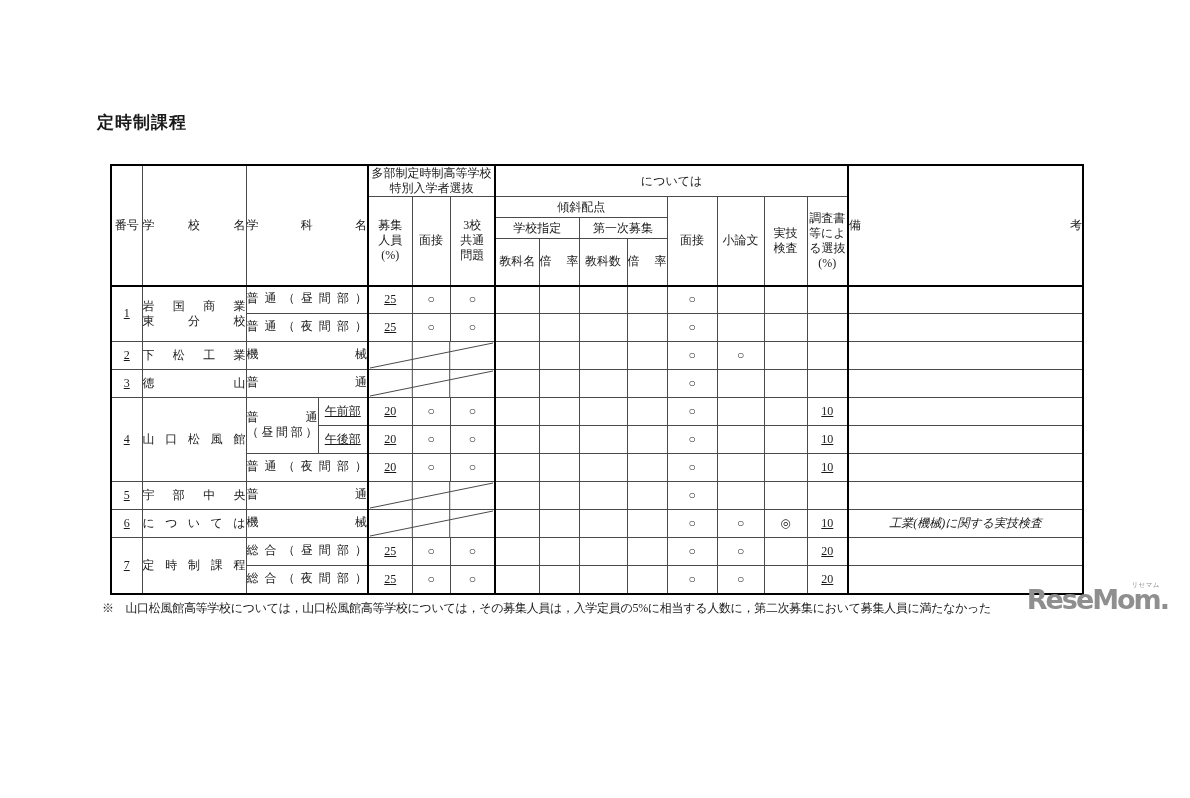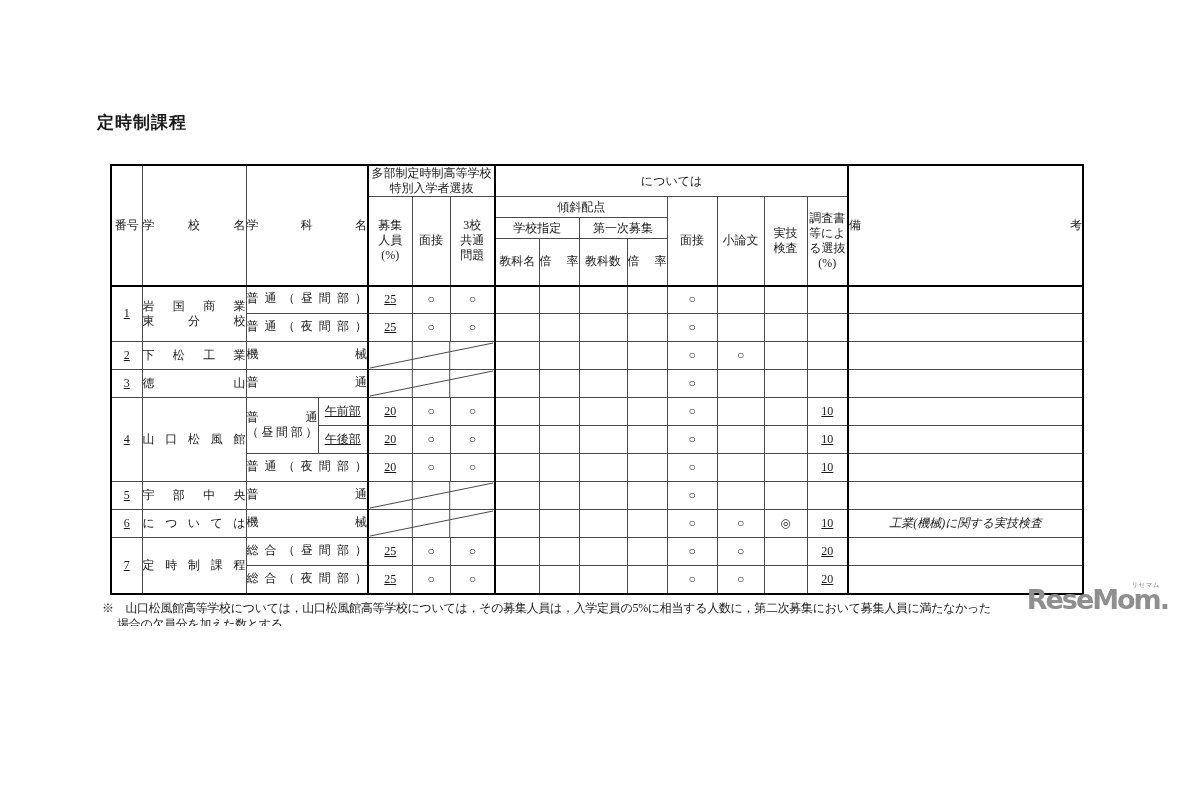--- a/index.html
+++ b/index.html
@@ -333,21 +333,20 @@
         <td class="mark">○</td>
         <td></td>
         <td class="numcell">20</td>
         <td class="remarkcell bl2"></td>
       </tr>
     </tbody>
   </table>
 
   <div class="footnote">
     <div class="fn1"><span>※</span>　<span>山口松風館高等学校については，山口松風館高等学校については，その募集人員は，入学定員の5%に相当する人数に，第二次募集において募集人員に満たなかった</span></div>
-    <div class="fn2">場合の欠員分を加えた数とする。</div>
   </div>
 
   <div class="logo">
     <span>ReseMom.</span>
     <span class="ruby">リセマム</span>
   </div>
 
 </div>
 
 </body></html>

